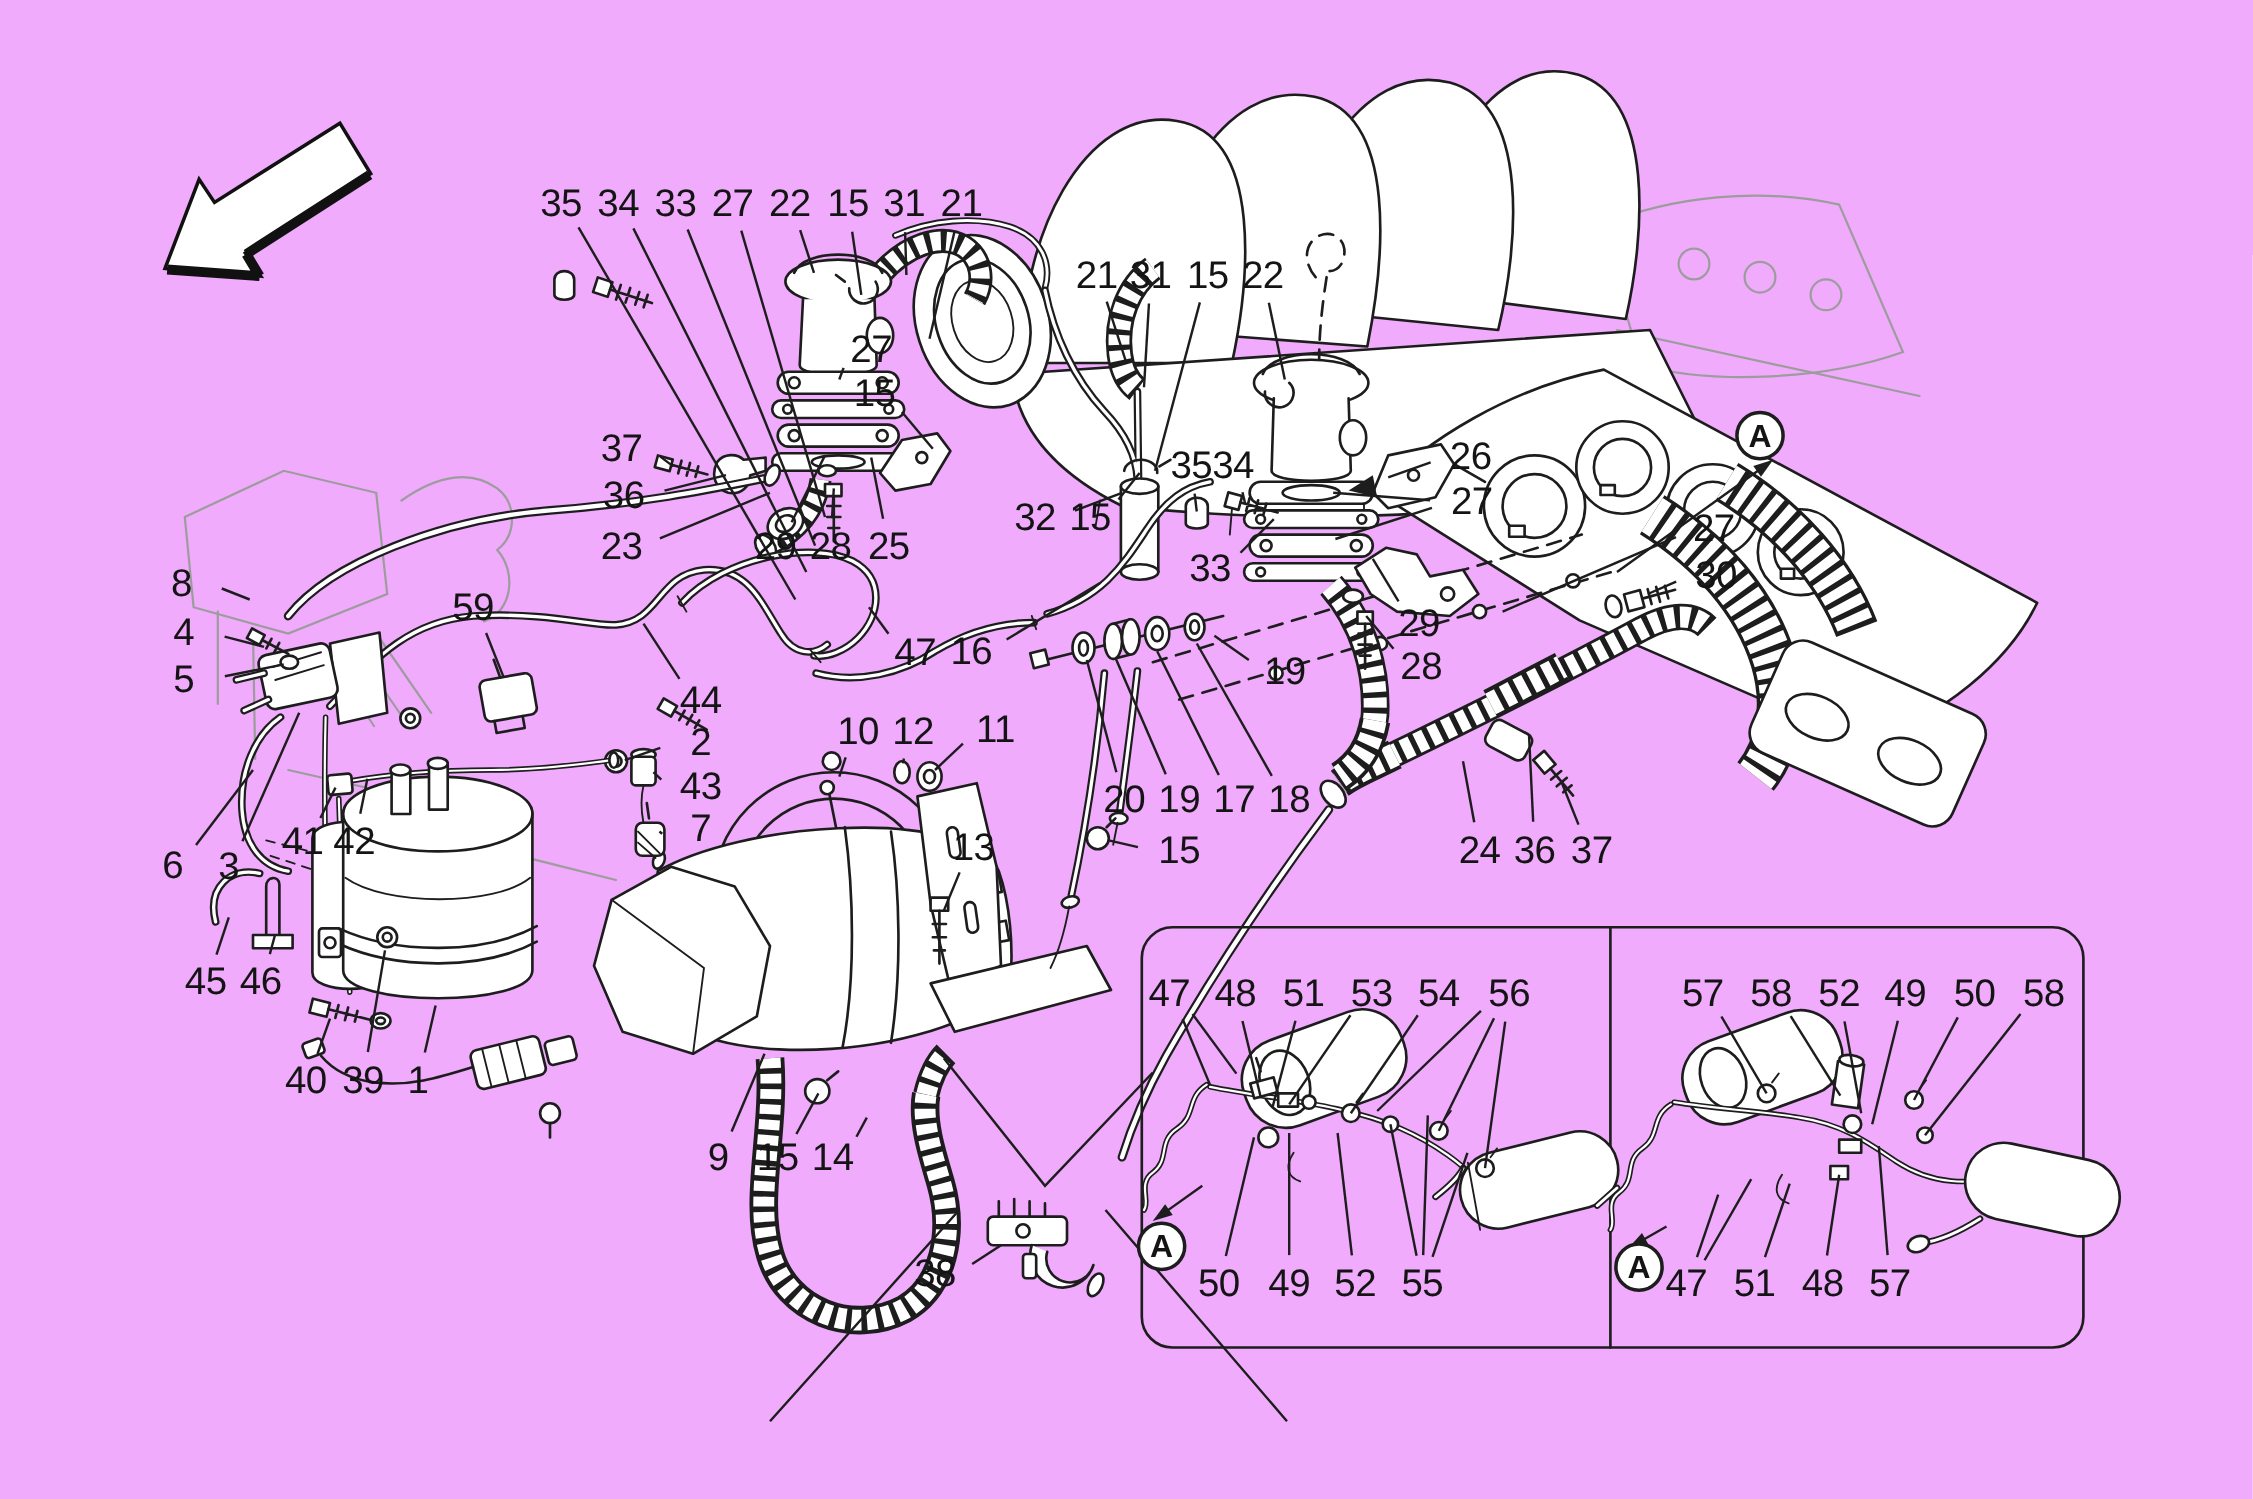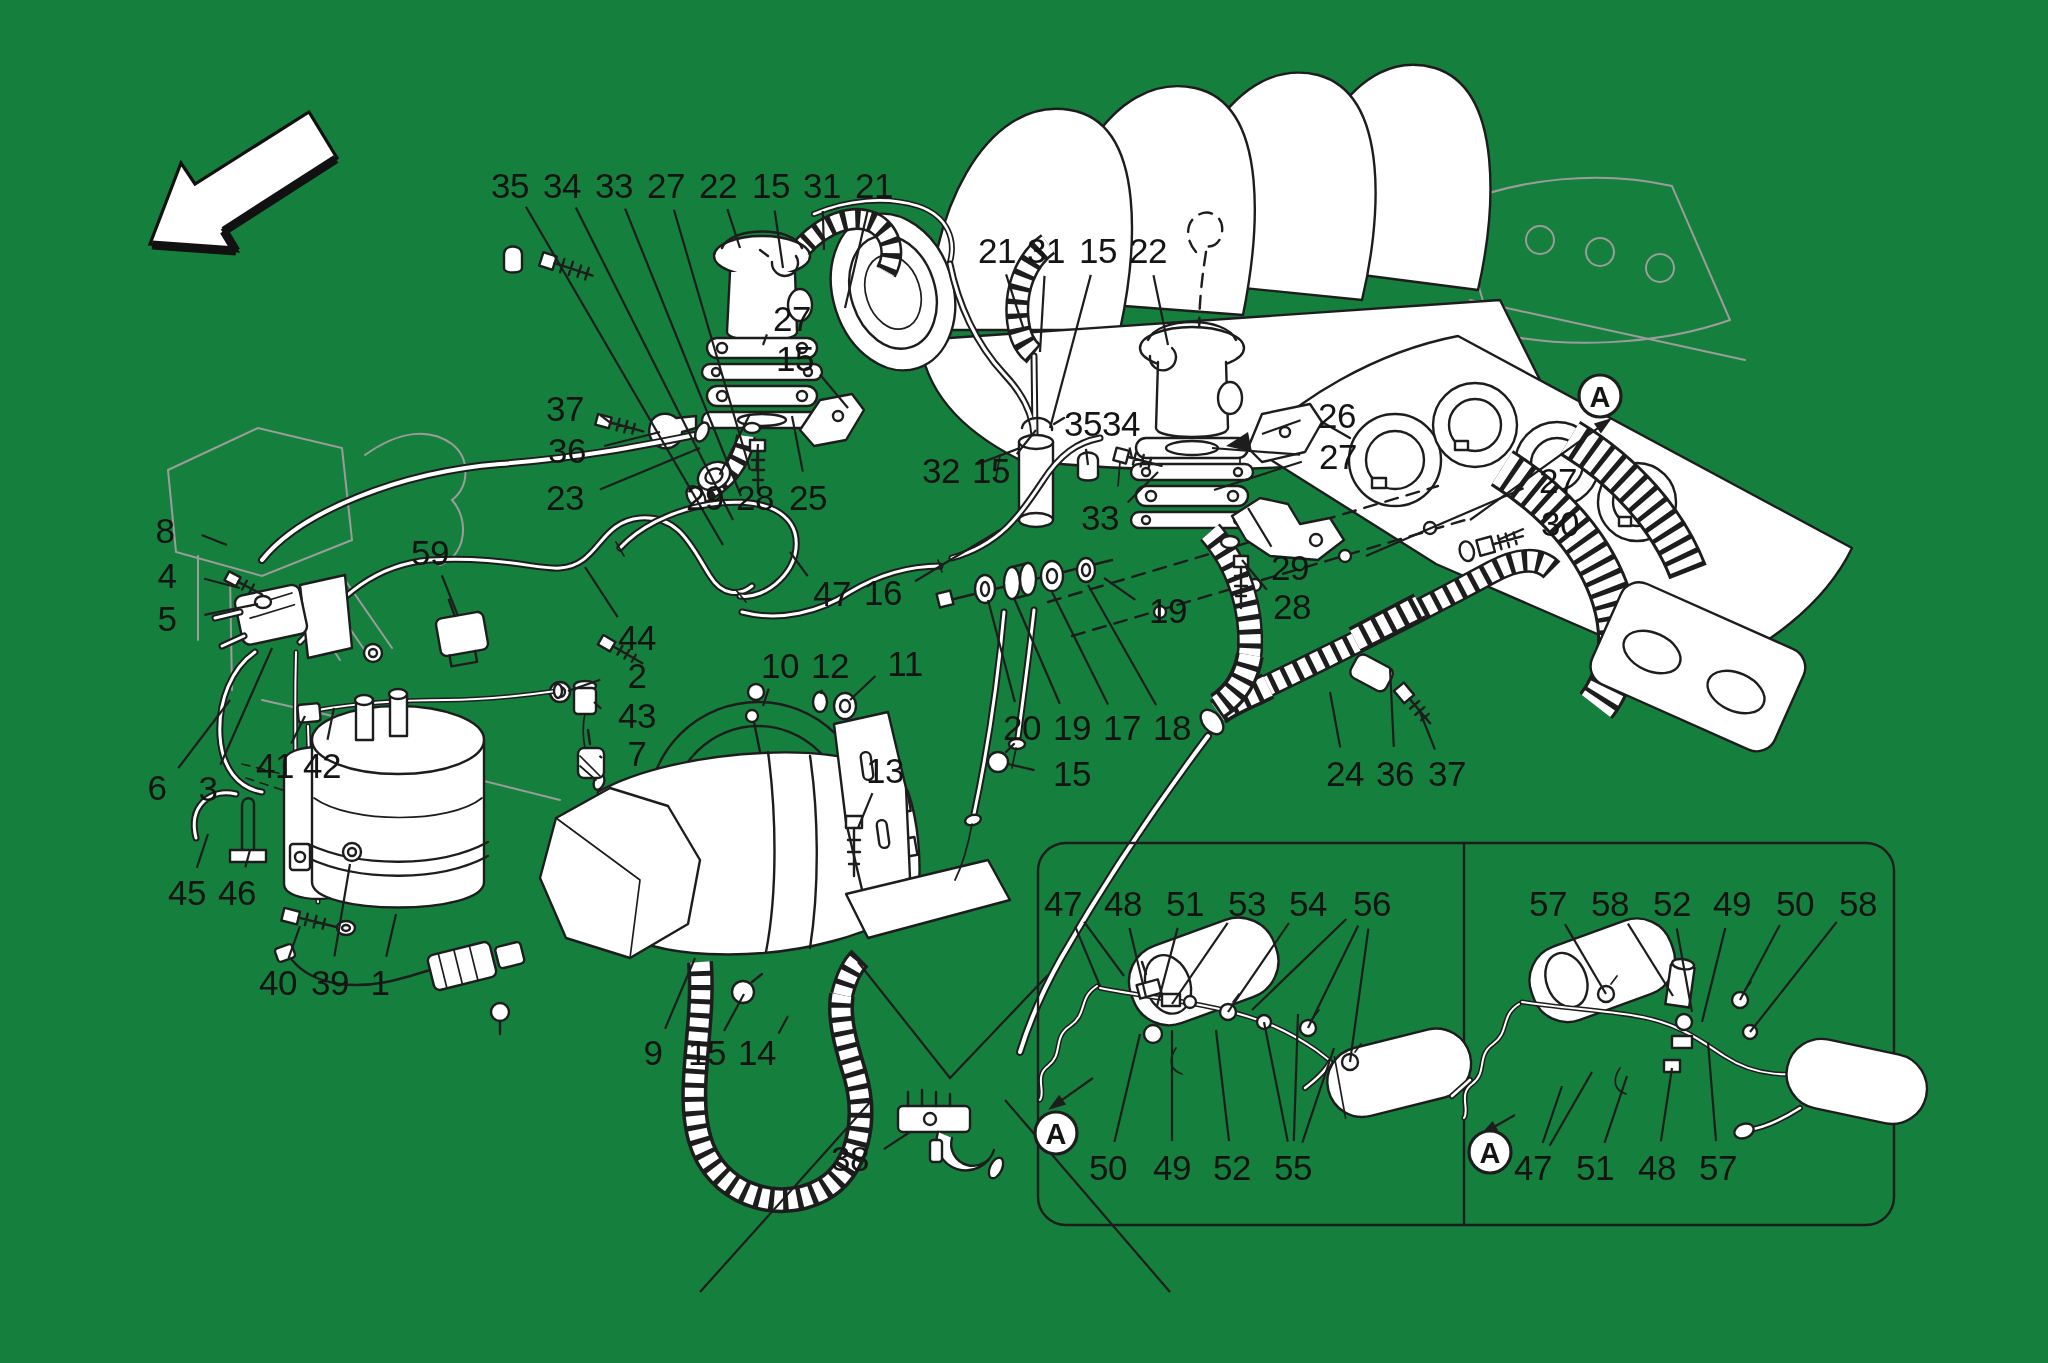--- a/index.html
+++ b/index.html
@@ -1,16 +1,16 @@
 <!DOCTYPE html>
 <html><head>
 <meta charset="utf-8">
 <style>
   html,body{margin:0;padding:0;background:#fff;}
-  #stage{position:relative;width:2048px;height:1363px;background:#15803d;overflow:hidden;}
+  #stage{position:relative;width:2048px;height:1363px;background:#f0abfc;overflow:hidden;}
   svg{position:absolute;left:0;top:0;}
   .ln{fill:none;stroke:#1d1d1d;stroke-width:2.4;stroke-linecap:round;stroke-linejoin:round}
   .t1{stroke-width:1.7}
   .wf{fill:#fff}
   .fnt{fill:none;stroke:#9c9c9c;stroke-width:2;stroke-linecap:round}
   .dsh{stroke-dasharray:13 9}
   .d2{stroke-dasharray:8 7}
   .tb{fill:none;stroke:#1d1d1d;stroke-linecap:round}
   .tw{fill:none;stroke:#fff;stroke-linecap:round}
   .cb{fill:none;stroke:#1d1d1d;stroke-linecap:butt}

